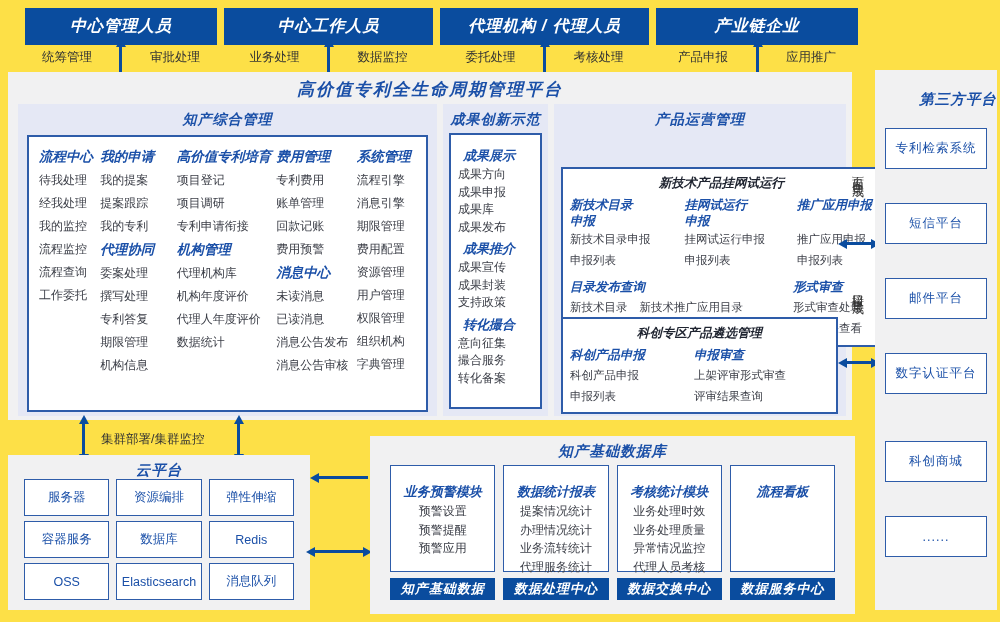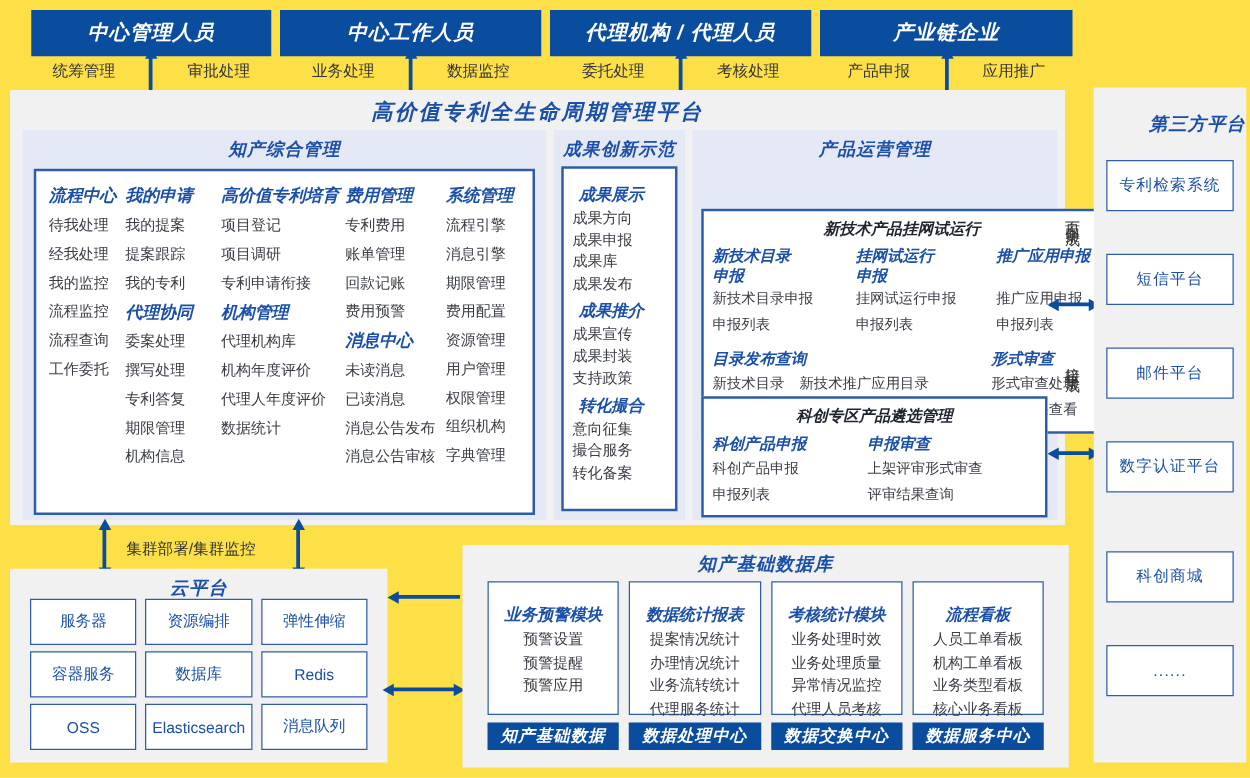--- a/index.html
+++ b/index.html
@@ -376,25 +376,19 @@
               <div class="item">业务处理质量</div>
               <div class="item">异常情况监控</div>
               <div class="item">代理人员考核</div>
             </div>
         </div>
         <div class="dp-footer">数据交换中心</div>
       </div>
       <div class="dp-module">
         <div class="dp-box">
           <div class="dp-hdr">流程看板</div>
-          <div>
-              <div class="item">人员工单看板</div>
-              <div class="item">机构工单看板</div>
-              <div class="item">业务类型看板</div>
-              <div class="item">核心业务看板</div>
-            </div>
         </div>
         <div class="dp-footer">数据服务中心</div>
       </div>
     </div>
   </div>
 
 </div>
 
 </body></html>

